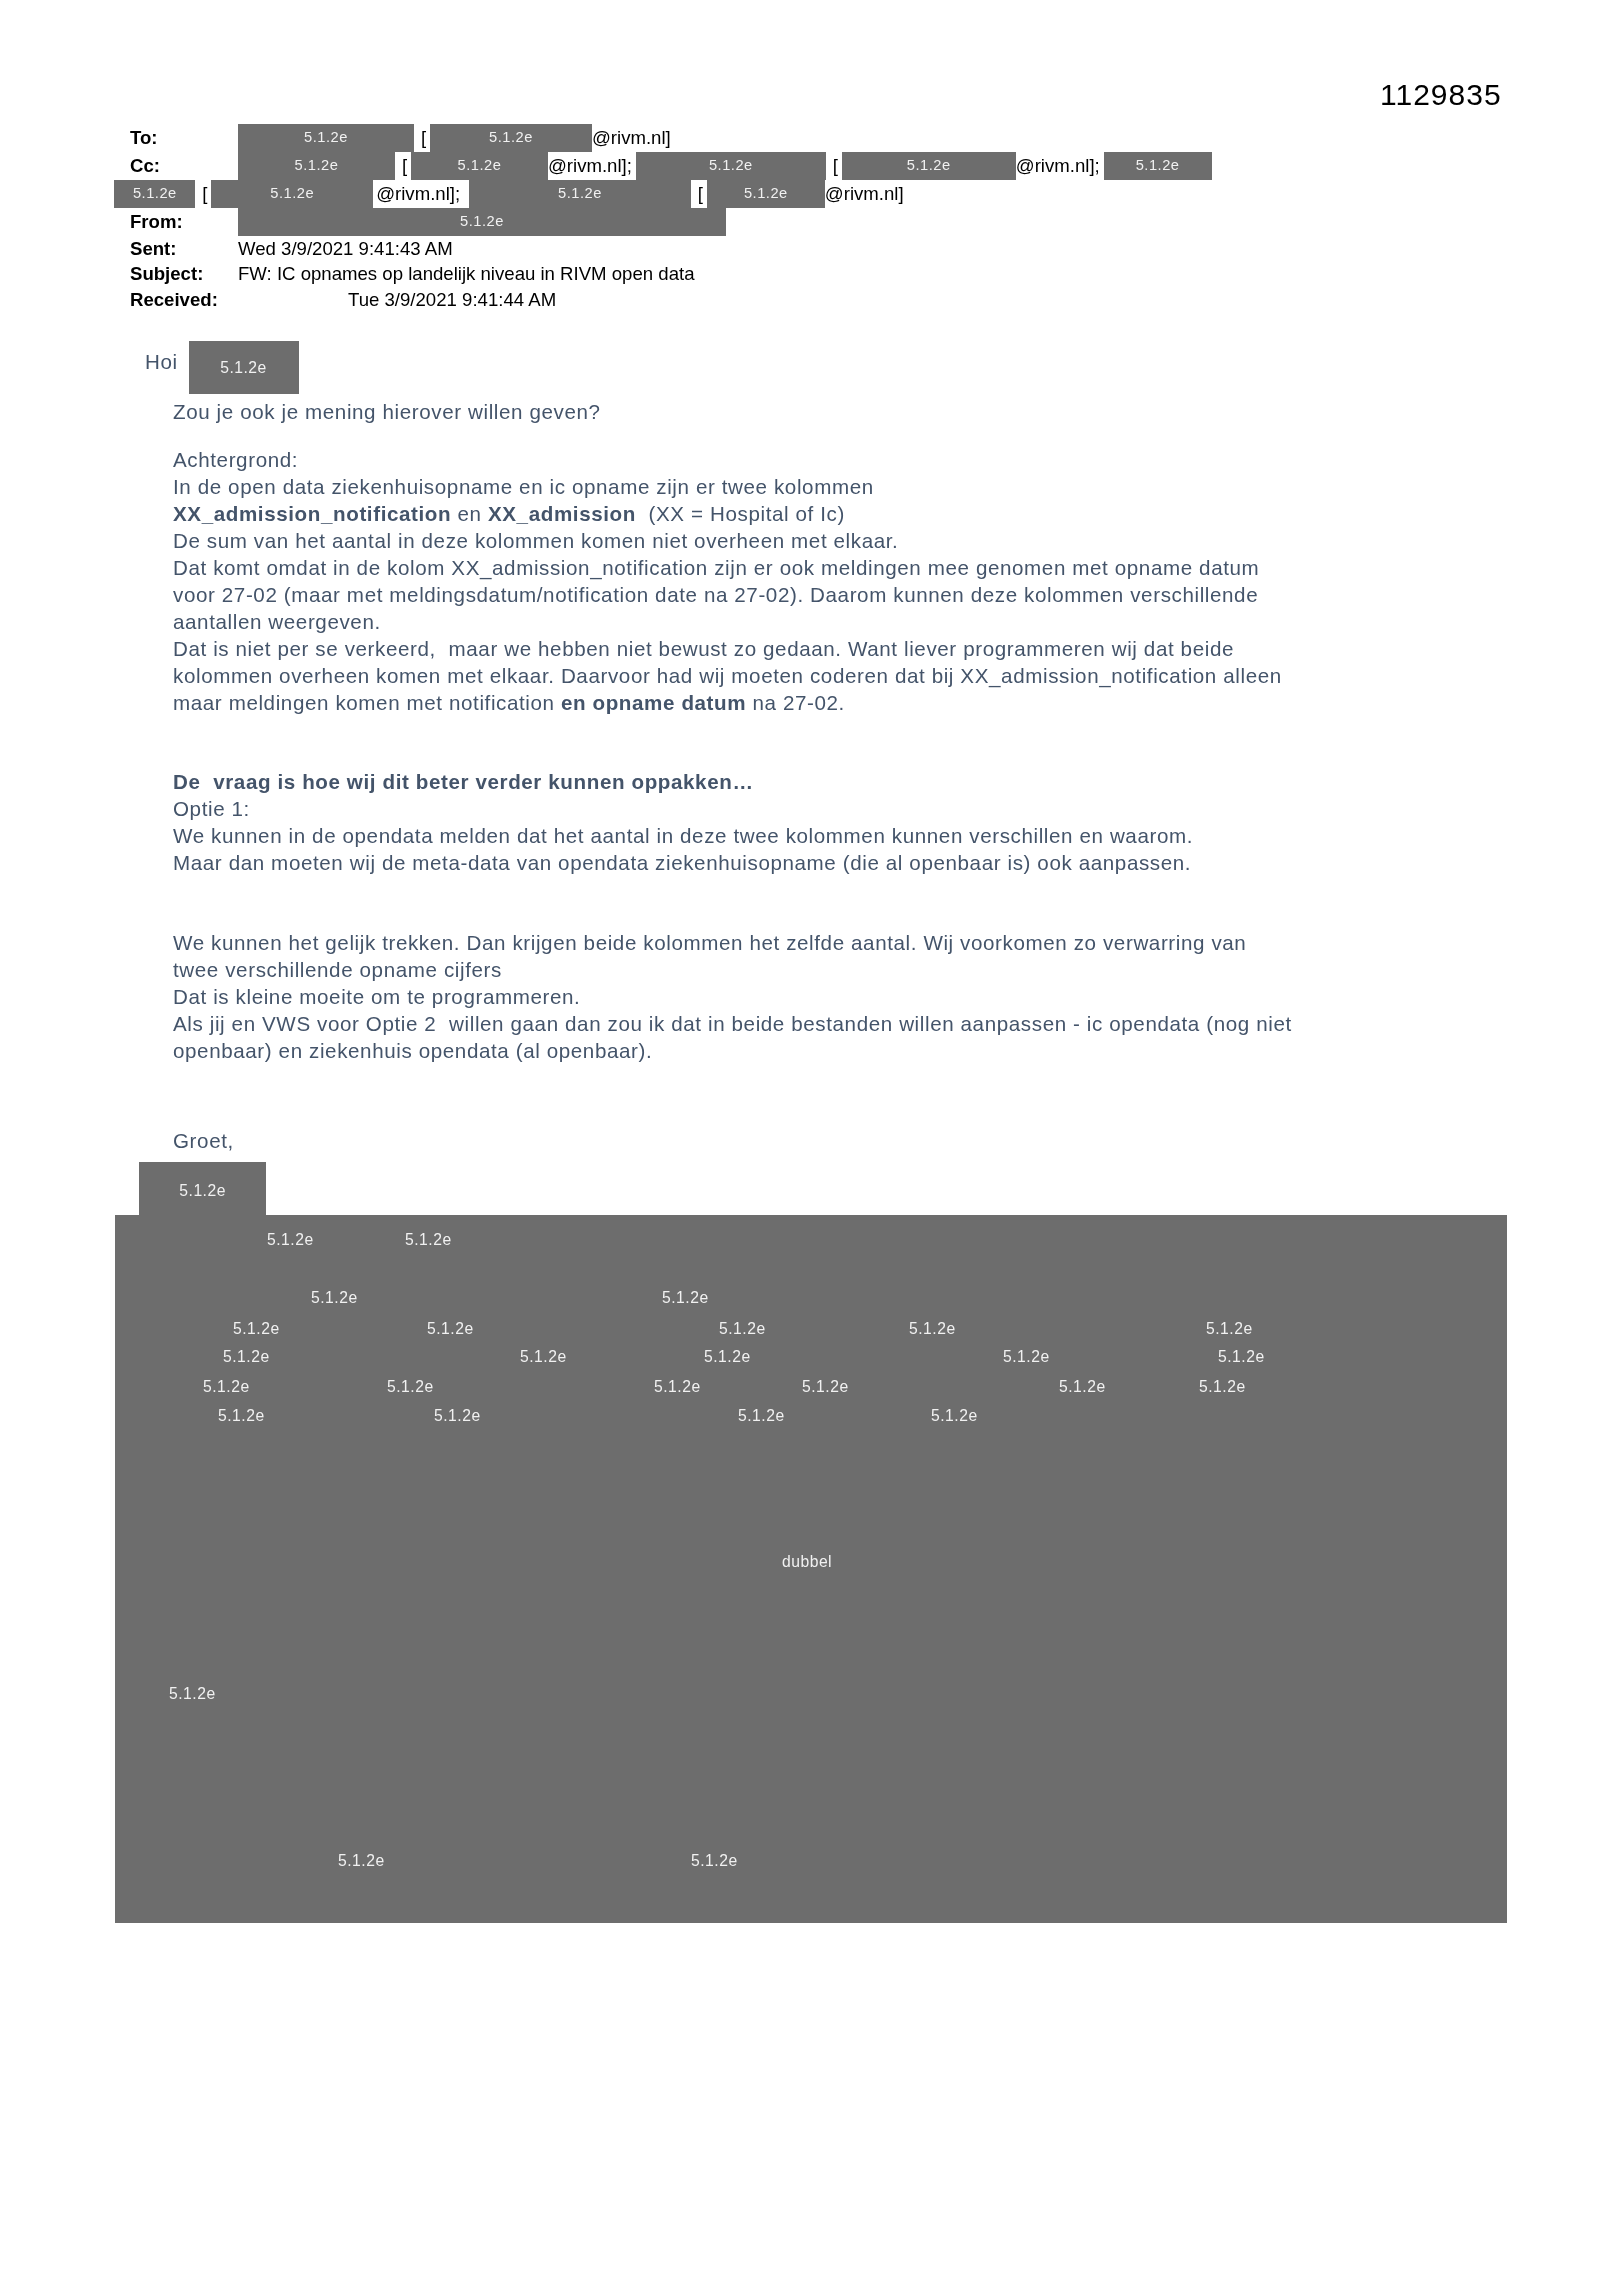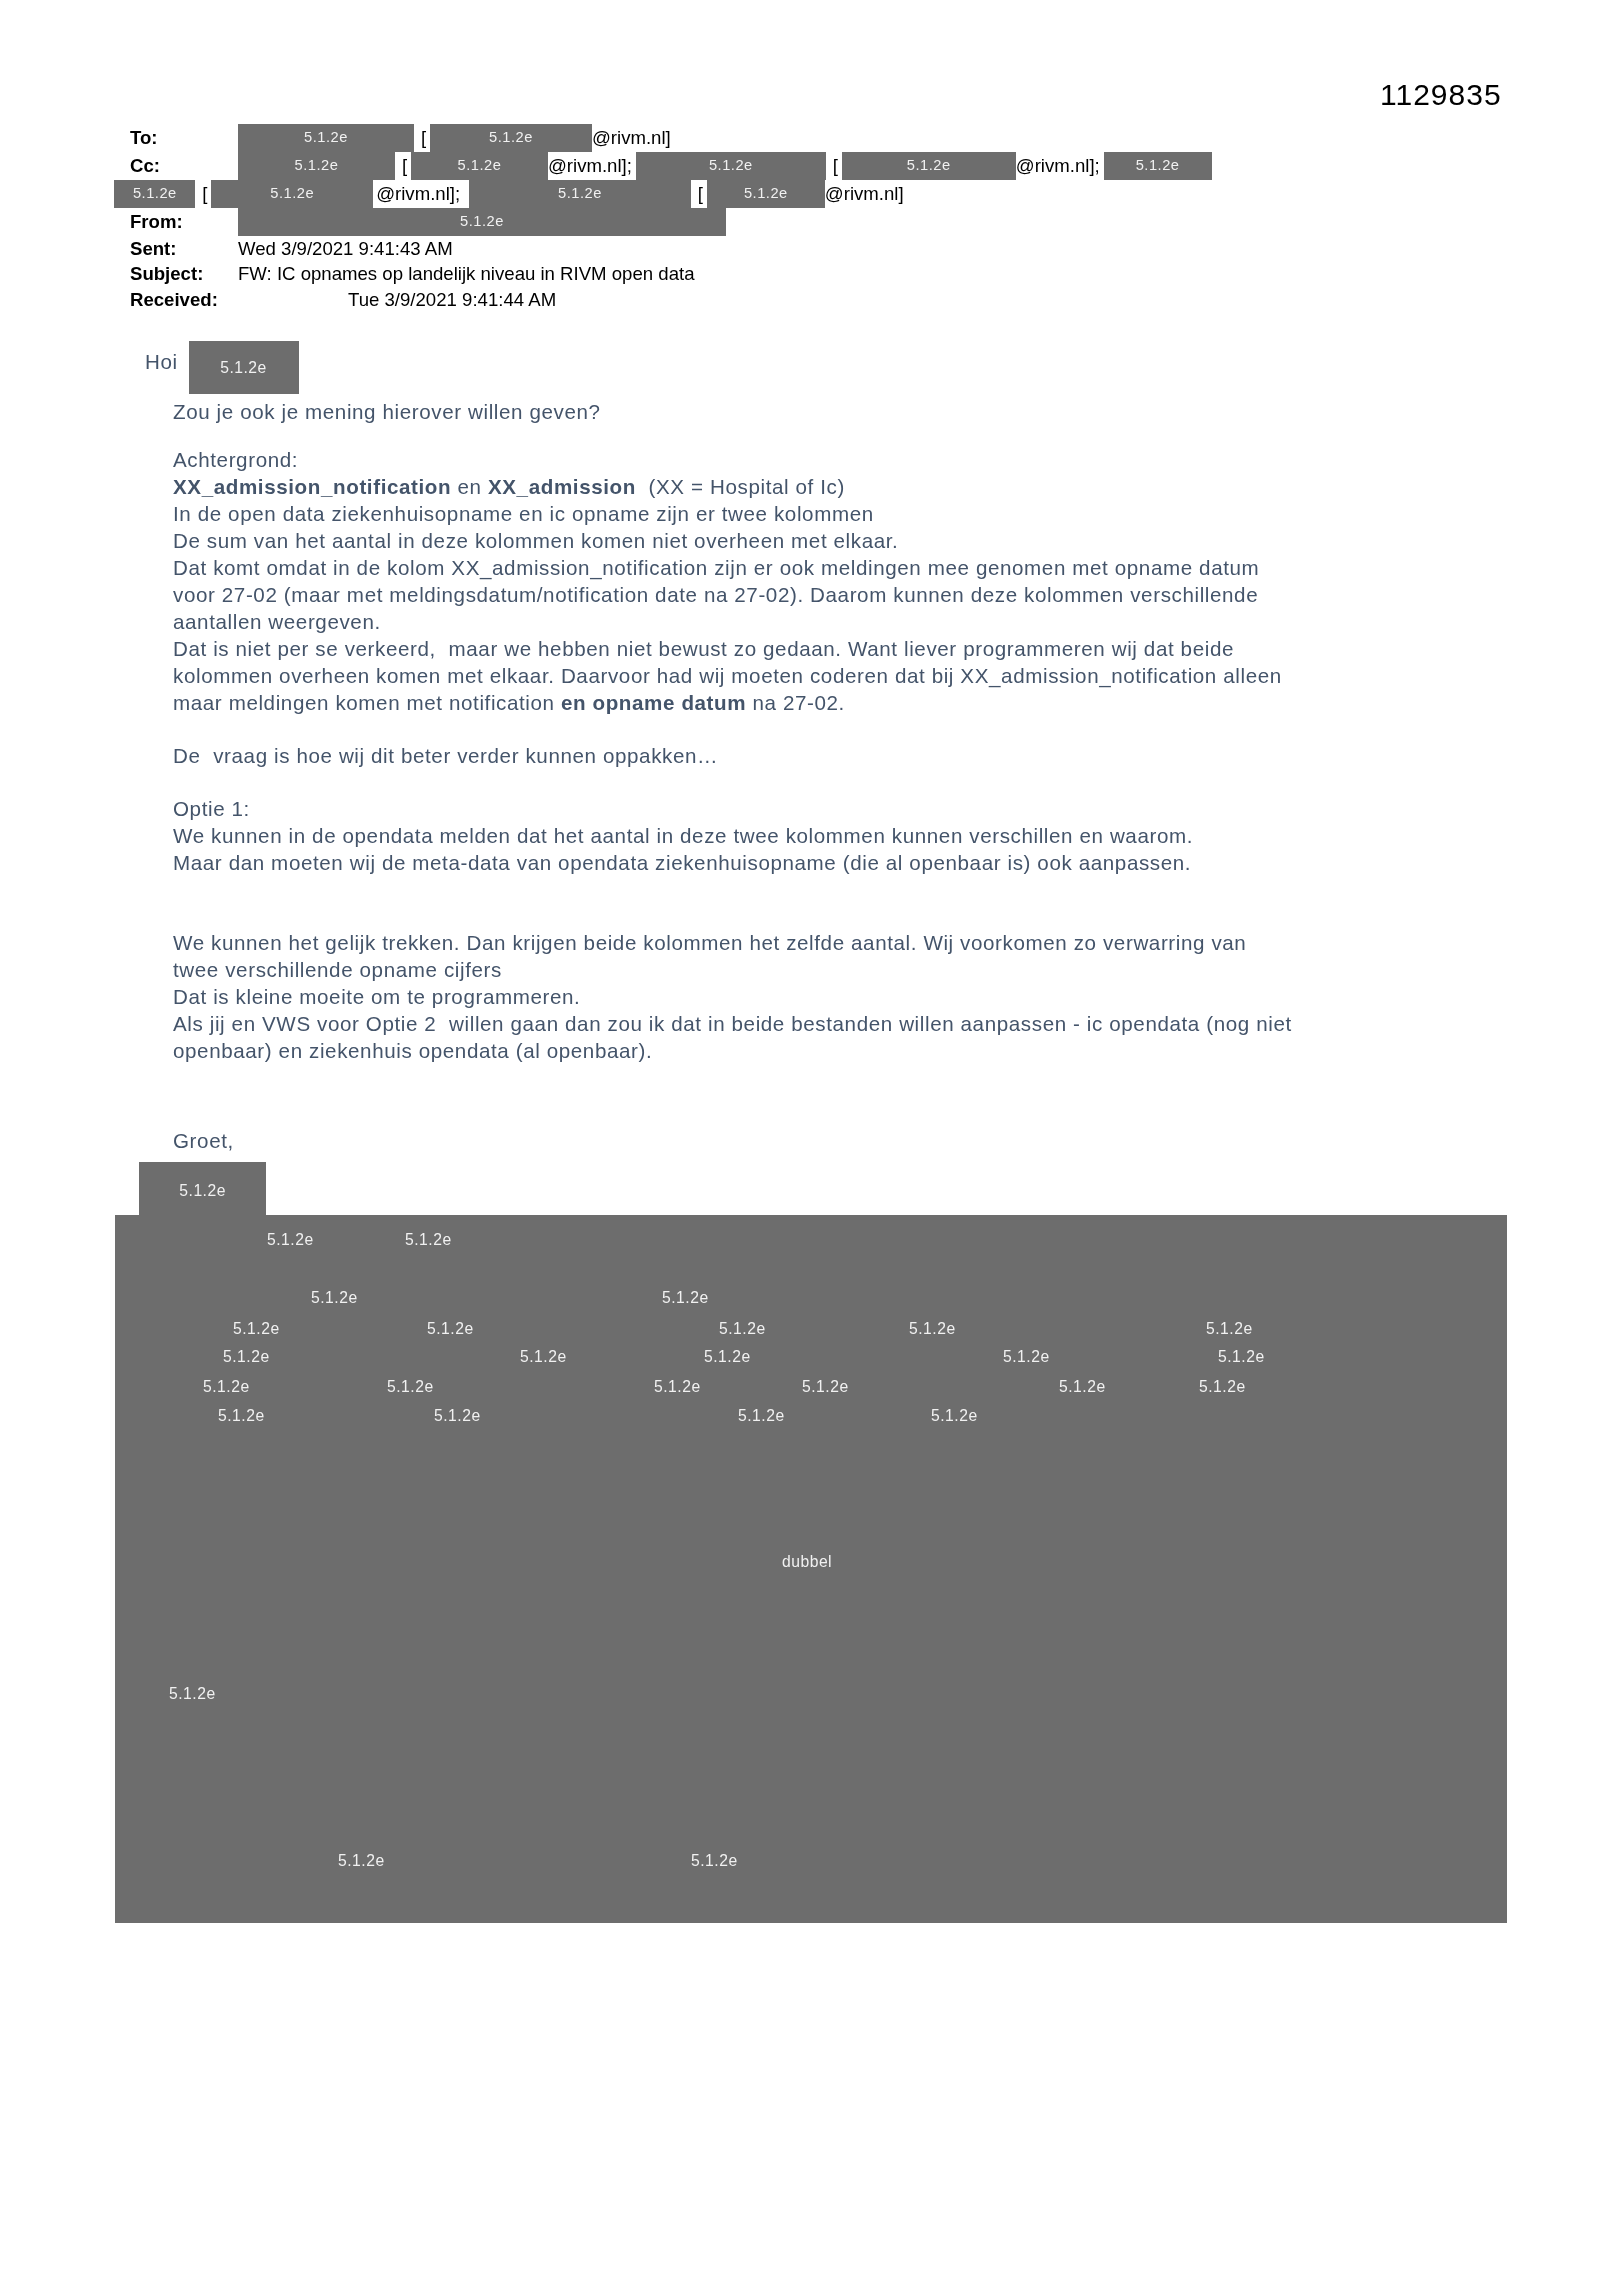--- a/index.html
+++ b/index.html
@@ -35,21 +35,21 @@
   .b{font-weight:bold;}
   .greeting{position:absolute;top:341px;display:flex;align-items:flex-start;}
   .greeting .gtext{padding-top:6.9px;margin-right:10.8px;text-align:center;}
   .bigredact{
     background:#6d6d6d;color:#f1f1f1;text-align:center;font-size:15.7px;
     letter-spacing:0.5px;display:flex;align-items:center;justify-content:center;
   }
   .hoi-box{width:110px;height:53px;}
   .question{position:absolute;top:398px;}
   .p-achtergrond{position:absolute;top:446px;}
-  .p-vraag{position:absolute;top:742px;}
+  .p-vraag{position:absolute;top:768px;font-weight:bold;}
   .p-oplossing{position:absolute;top:795px;}
   .p-optie2{position:absolute;top:929px;}
   .p-closing{position:absolute;top:1127px;}
   .sig-box{position:absolute;left:-5.9px;top:1162px;width:127px;height:57px;}
   
   .block{
     position:absolute;left:115px;top:1215px;width:1392px;height:708px;
     background:#6d6d6d;
   }
   .block-label{
@@ -123,22 +123,22 @@
 
     <div class="greeting">
       <span class="gtext">Hoi</span>
       <span class="bigredact hoi-box">5.1.2e</span>
     </div>
 
     <div class="question bodyline">Zou je ook je mening hierover willen geven?</div>
 
     <div class="p-achtergrond">
       <div class="bodyline">Achtergrond:</div>
+      <div class="bodyline">In de open data ziekenhuisopname en ic opname zijn er twee kolommen</div>
       <div class="bodyline"><span class="b">XX_admission_notification</span><span> en </span><span class="b">XX_admission</span><span>  (XX = Hospital of Ic)</span></div>
-      <div class="bodyline">In de open data ziekenhuisopname en ic opname zijn er twee kolommen</div>
       <div class="bodyline">De sum van het aantal in deze kolommen komen niet overheen met elkaar.</div>
       <div class="bodyline">Dat komt omdat in de kolom XX_admission_notification zijn er ook meldingen mee genomen met opname datum</div>
       <div class="bodyline">voor 27-02 (maar met meldingsdatum/notification date na 27-02). Daarom kunnen deze kolommen verschillende</div>
       <div class="bodyline">aantallen weergeven.</div>
       <div class="bodyline">Dat is niet per se verkeerd,  maar we hebben niet bewust zo gedaan. Want liever programmeren wij dat beide</div>
       <div class="bodyline">kolommen overheen komen met elkaar. Daarvoor had wij moeten coderen dat bij XX_admission_notification alleen</div>
       <div class="bodyline"><span>maar meldingen komen met notification </span><span class="b">en opname datum</span><span> na 27-02.</span></div>
     </div>
 
     <div class="p-vraag bodyline">De  vraag is hoe wij dit beter verder kunnen oppakken…</div>

